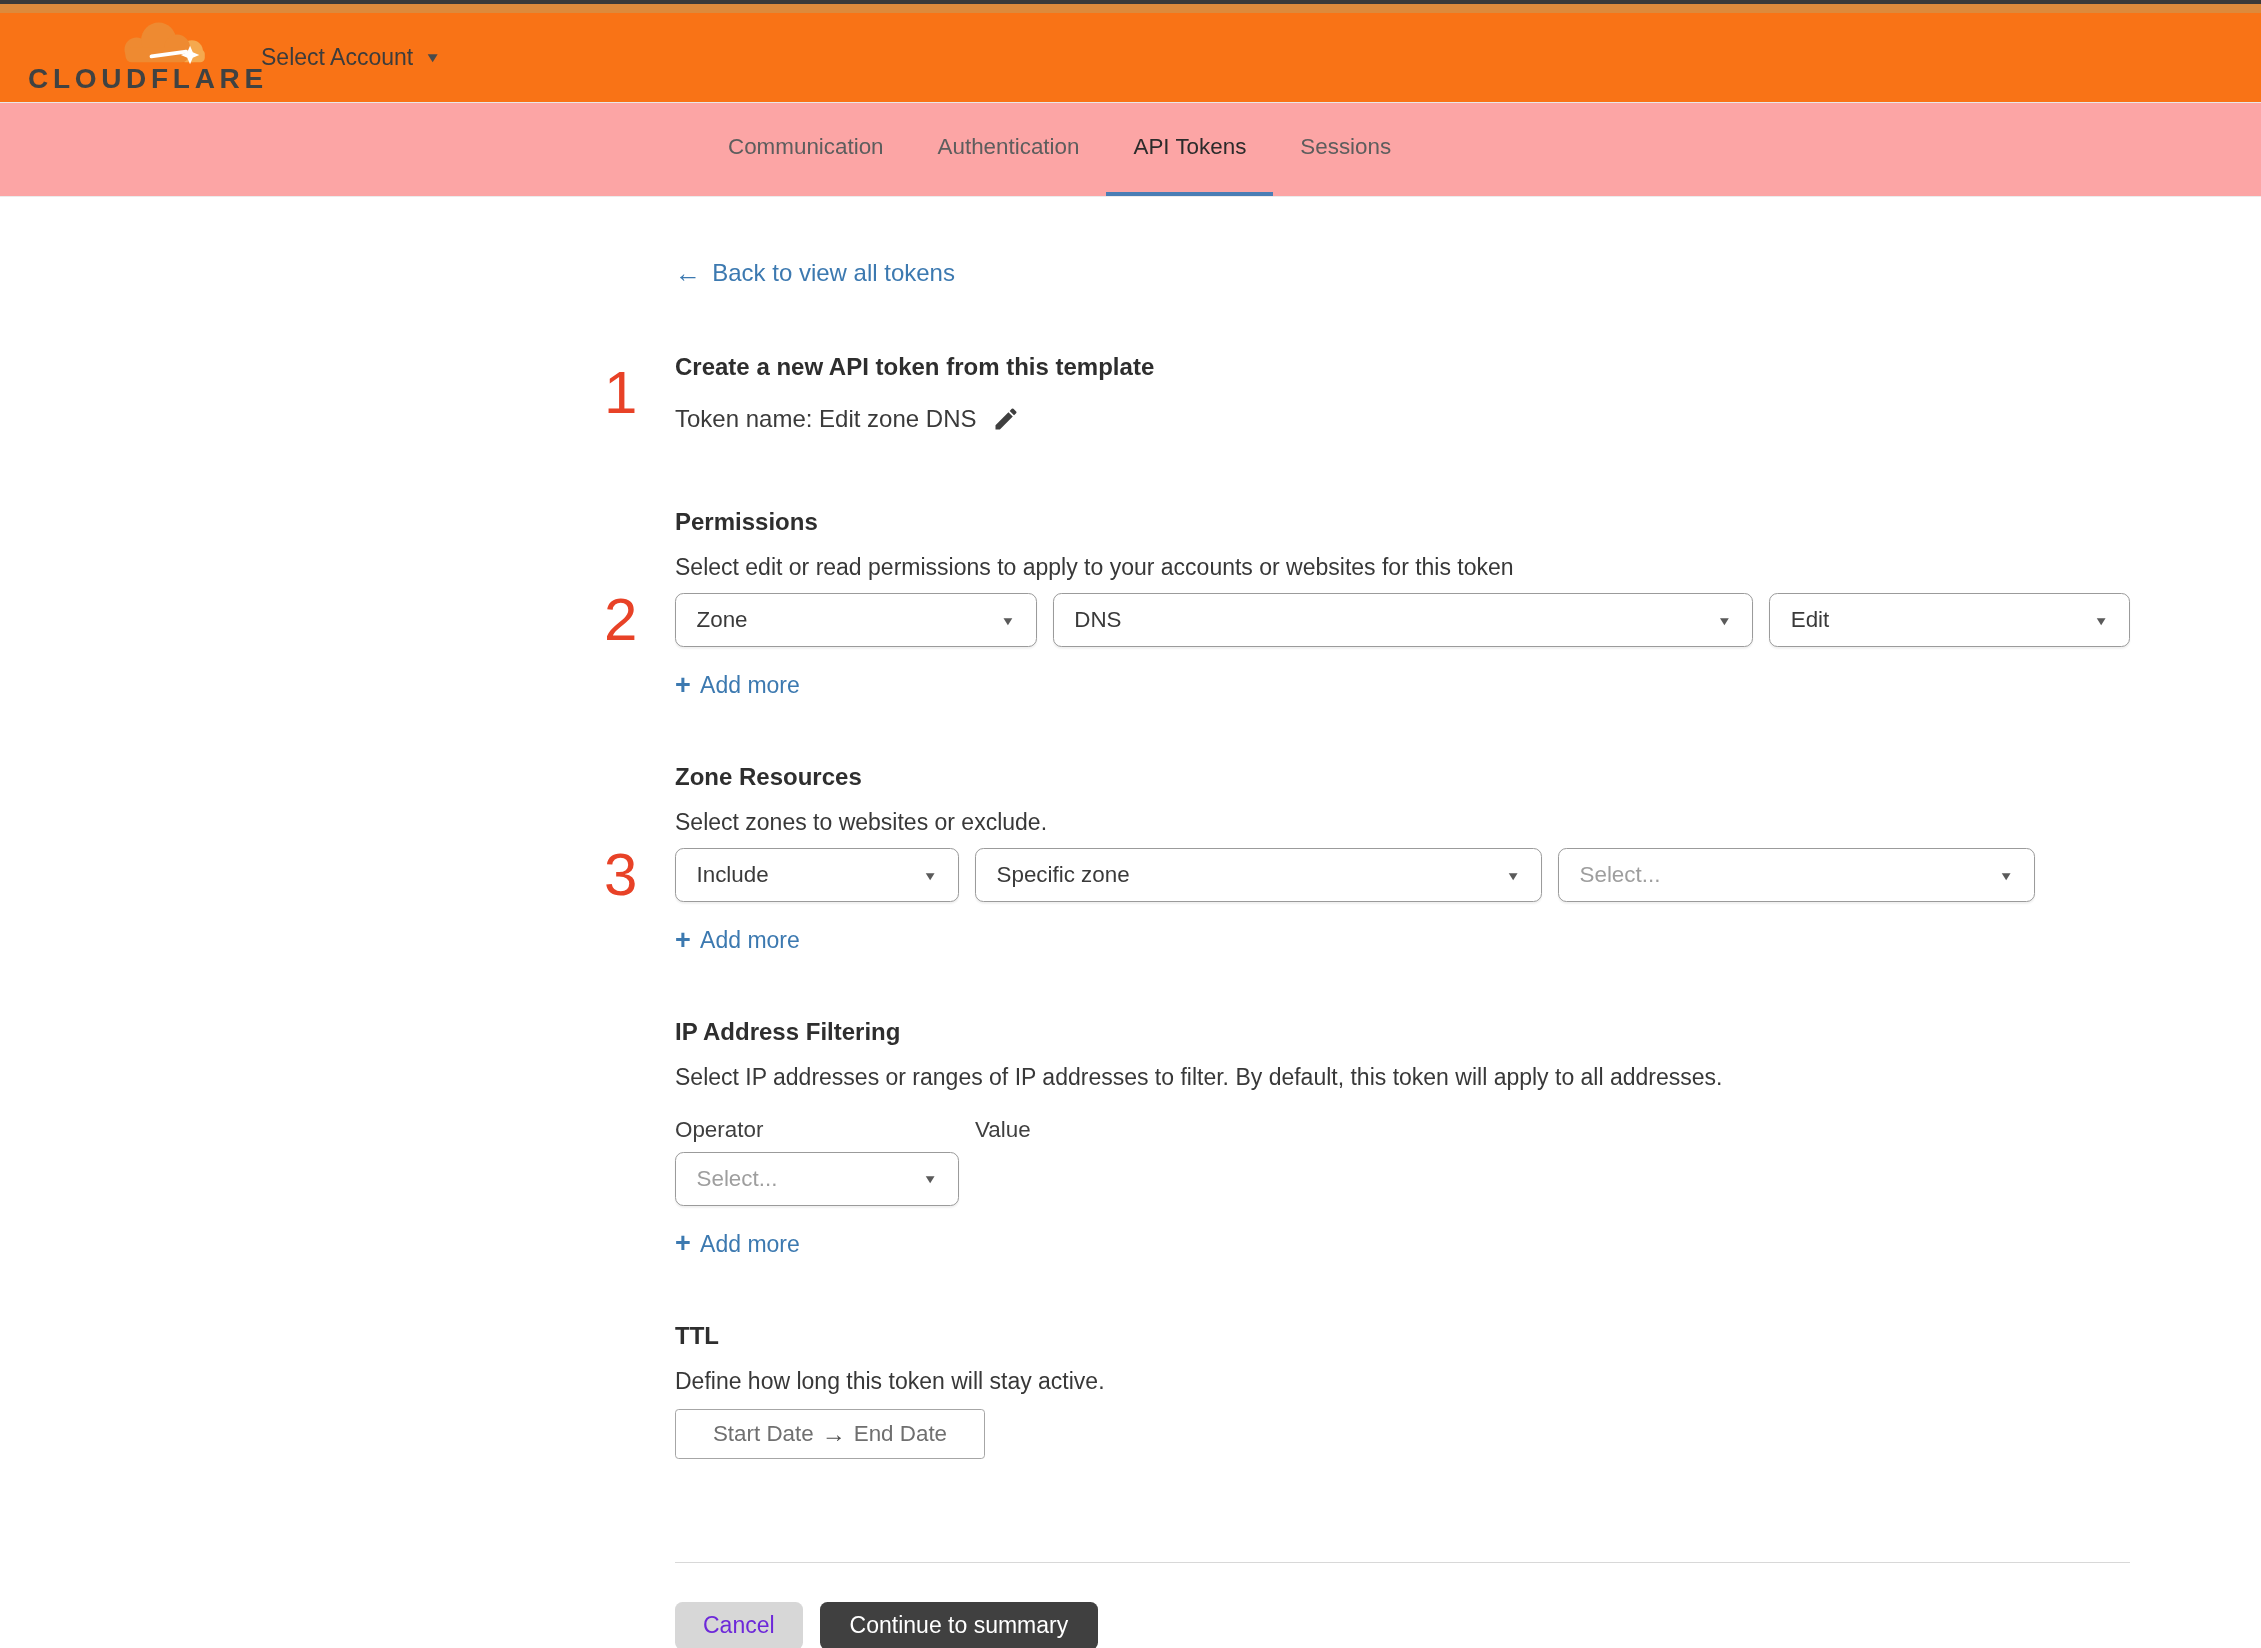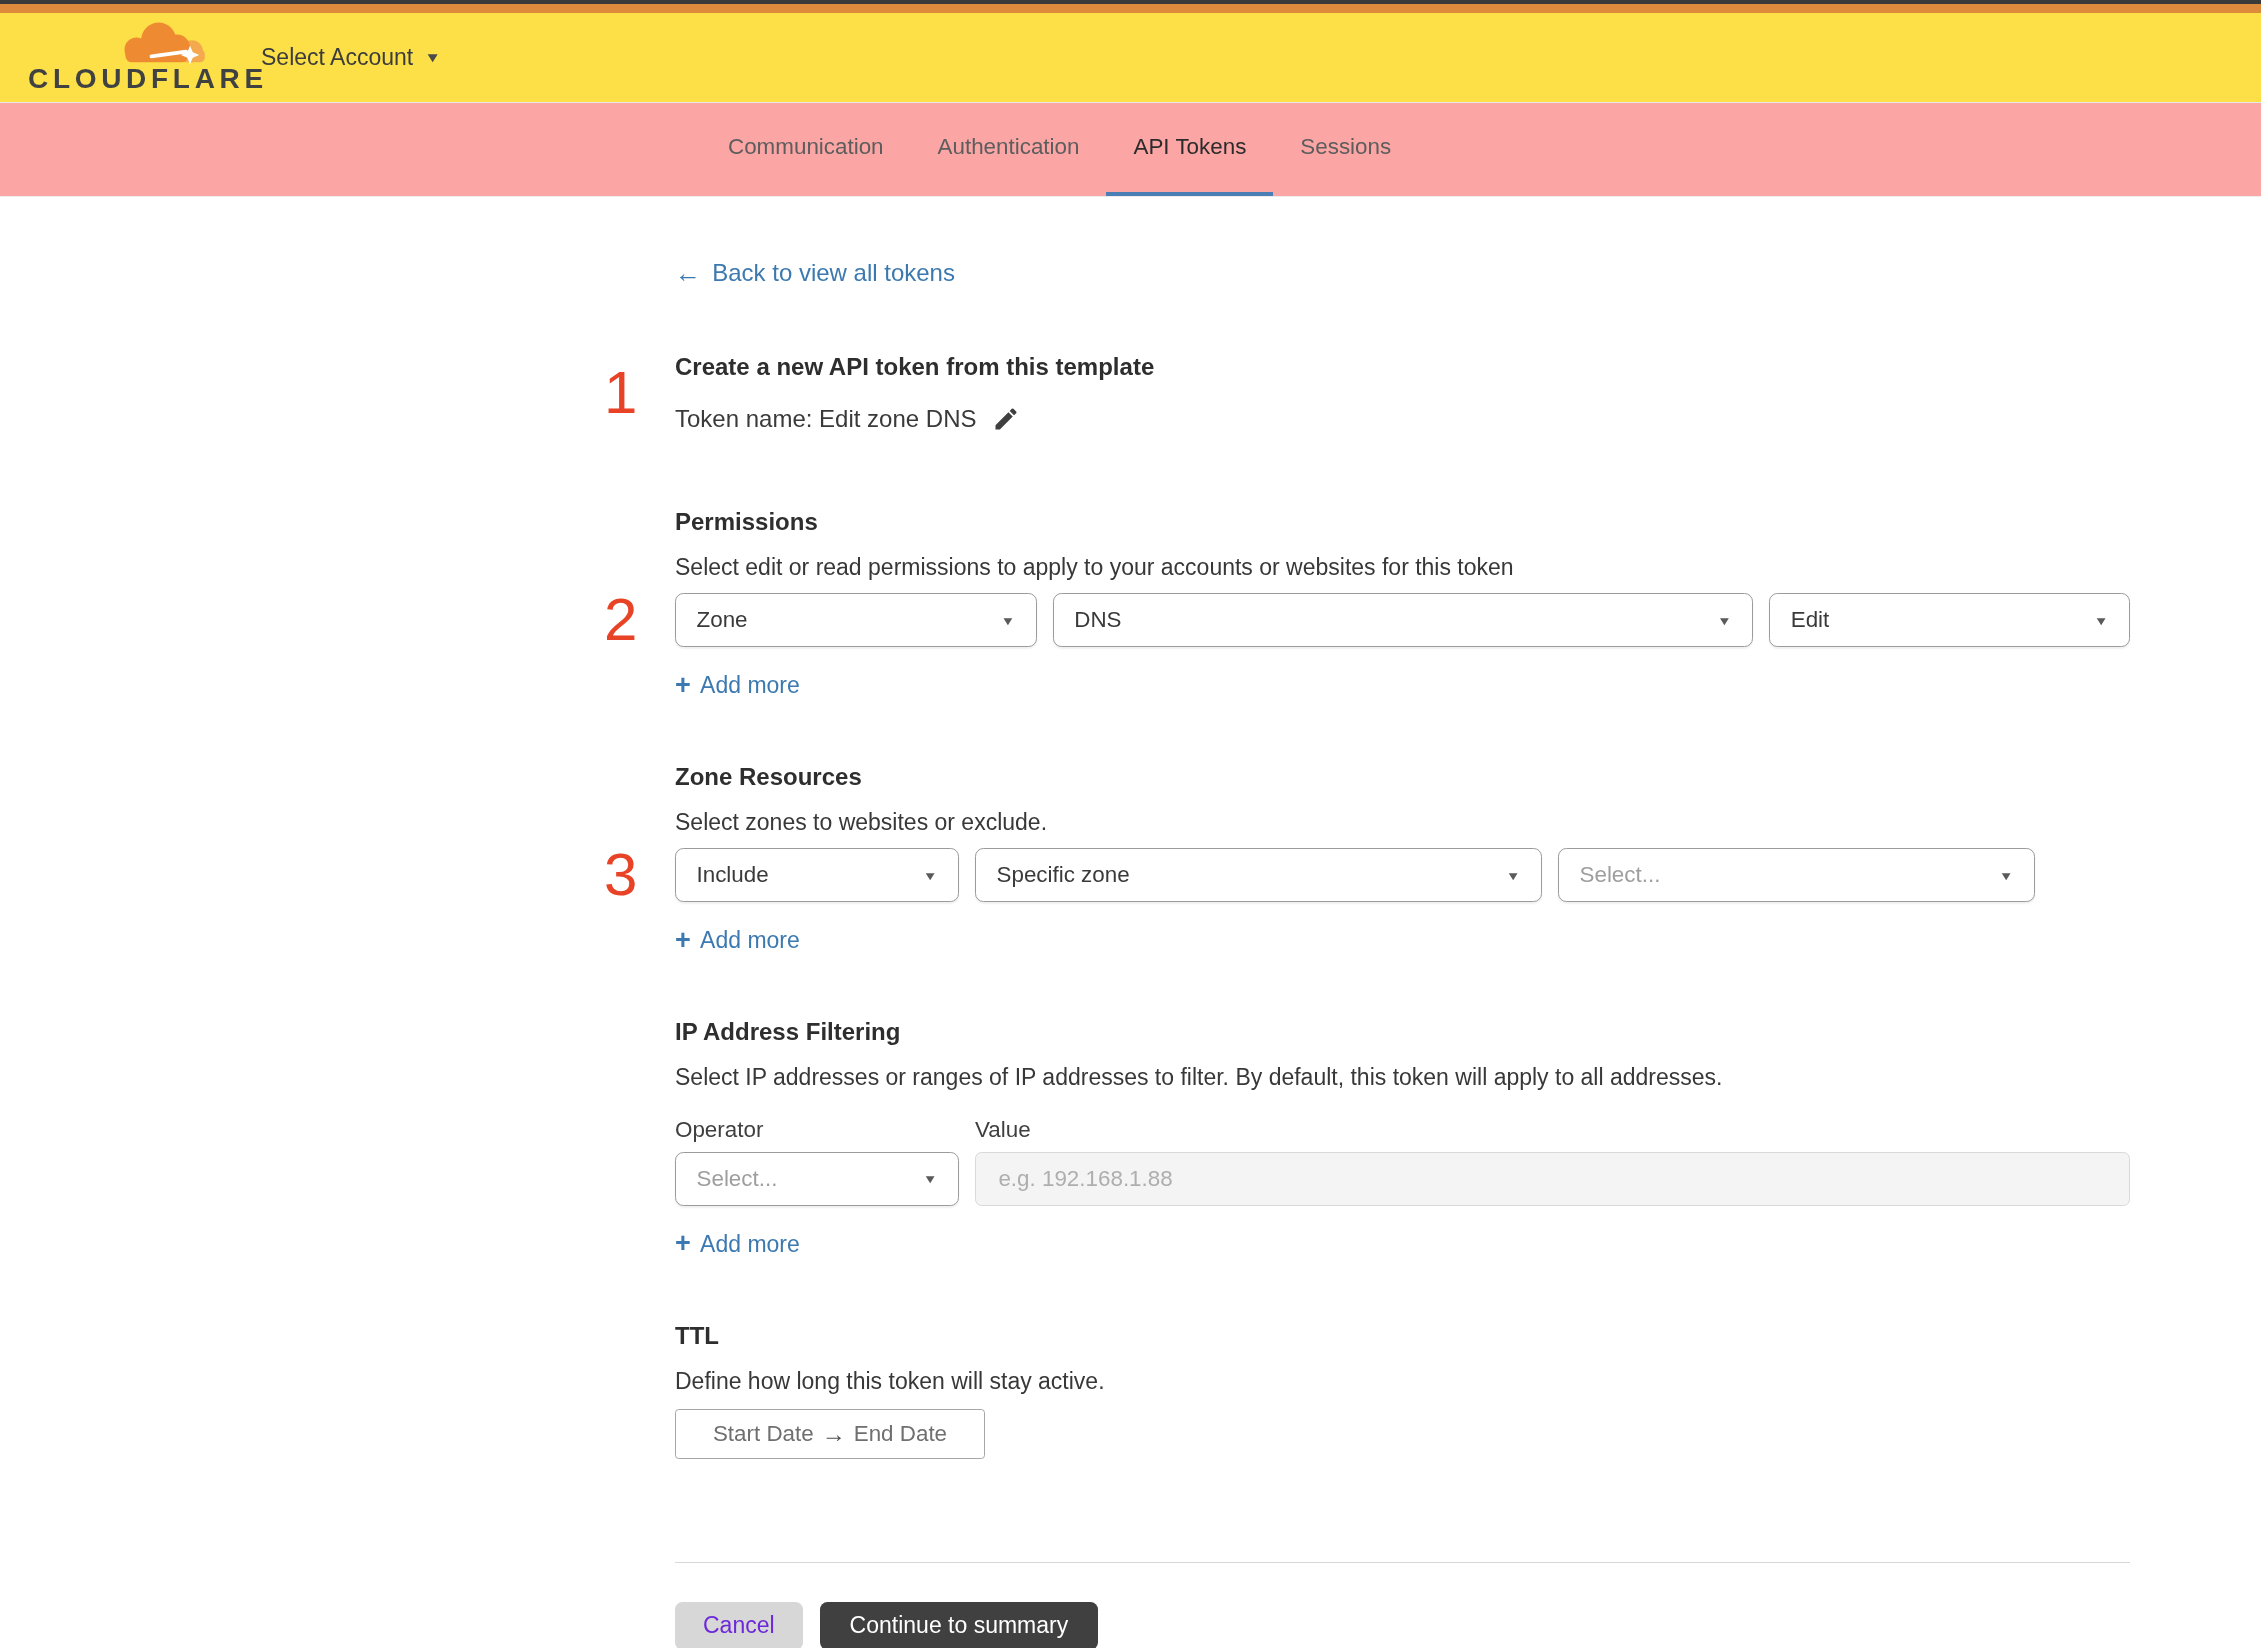--- a/index.html
+++ b/index.html
@@ -4,21 +4,21 @@
 <style>
   * { margin:0; padding:0; box-sizing:border-box; }
   html,body { width:2262px; height:1648px; background:#ffffff; overflow:hidden;
               font-family:"Liberation Sans", sans-serif; color:#363636; }
 
   
   .stripe-dark   { height:3.7px;  background:#3a3a3a; }
   .stripe-orange { height:9.3px; background:#dd8a3c; }
 
   
-  .header { height:89px; background:#fde047; display:flex; align-items:center; padding-left:28px; }
+  .header { height:89px; background:#f97316; display:flex; align-items:center; padding-left:28px; }
   .logo { width:179px; height:78px; position:relative; }
   .logo svg { position:absolute; right:0; top:0; }
   .logo .wordmark { position:absolute; left:0; bottom:1.9px; font-size:28px; font-weight:700;
                     letter-spacing:4.7px; color:#404242; }
   .account-select { margin-left:54px; display:flex; align-items:center; gap:11.2px;
                     font-size:23px; color:#3c3c3c; cursor:pointer; }
   .caret { display:inline-block; font-size:15px; color:#5a5a5a; transform:scaleY(.8); line-height:1; }
   .account-select .caret { font-size:17px; color:#4a4a4a; }
 
   
@@ -192,21 +192,20 @@
     <div class="desc sec-head-gap">Select IP addresses or ranges of IP addresses to filter. By default, this token will apply to all addresses.</div>
     <div class="field-labels">
       <span class="lbl-op">Operator</span>
       <span>Value</span>
     </div>
     <div class="control-row" style="margin-top:7.5px">
       <div class="select placeholder" style="width:284px">
         <span class="val">Select...</span>
         <span class="caret">▼</span>
       </div>
-      <input class="value-input" disabled="" placeholder="e.g. 192.168.1.88" style="">
     </div>
     <div class="add-more">
       <span class="plus">+</span>
       <span>Add more</span>
     </div>
   </div>
 
   <div class="section sec-gap">
     <h2>TTL</h2>
     <div class="desc sec-head-gap">Define how long this token will stay active.</div>

